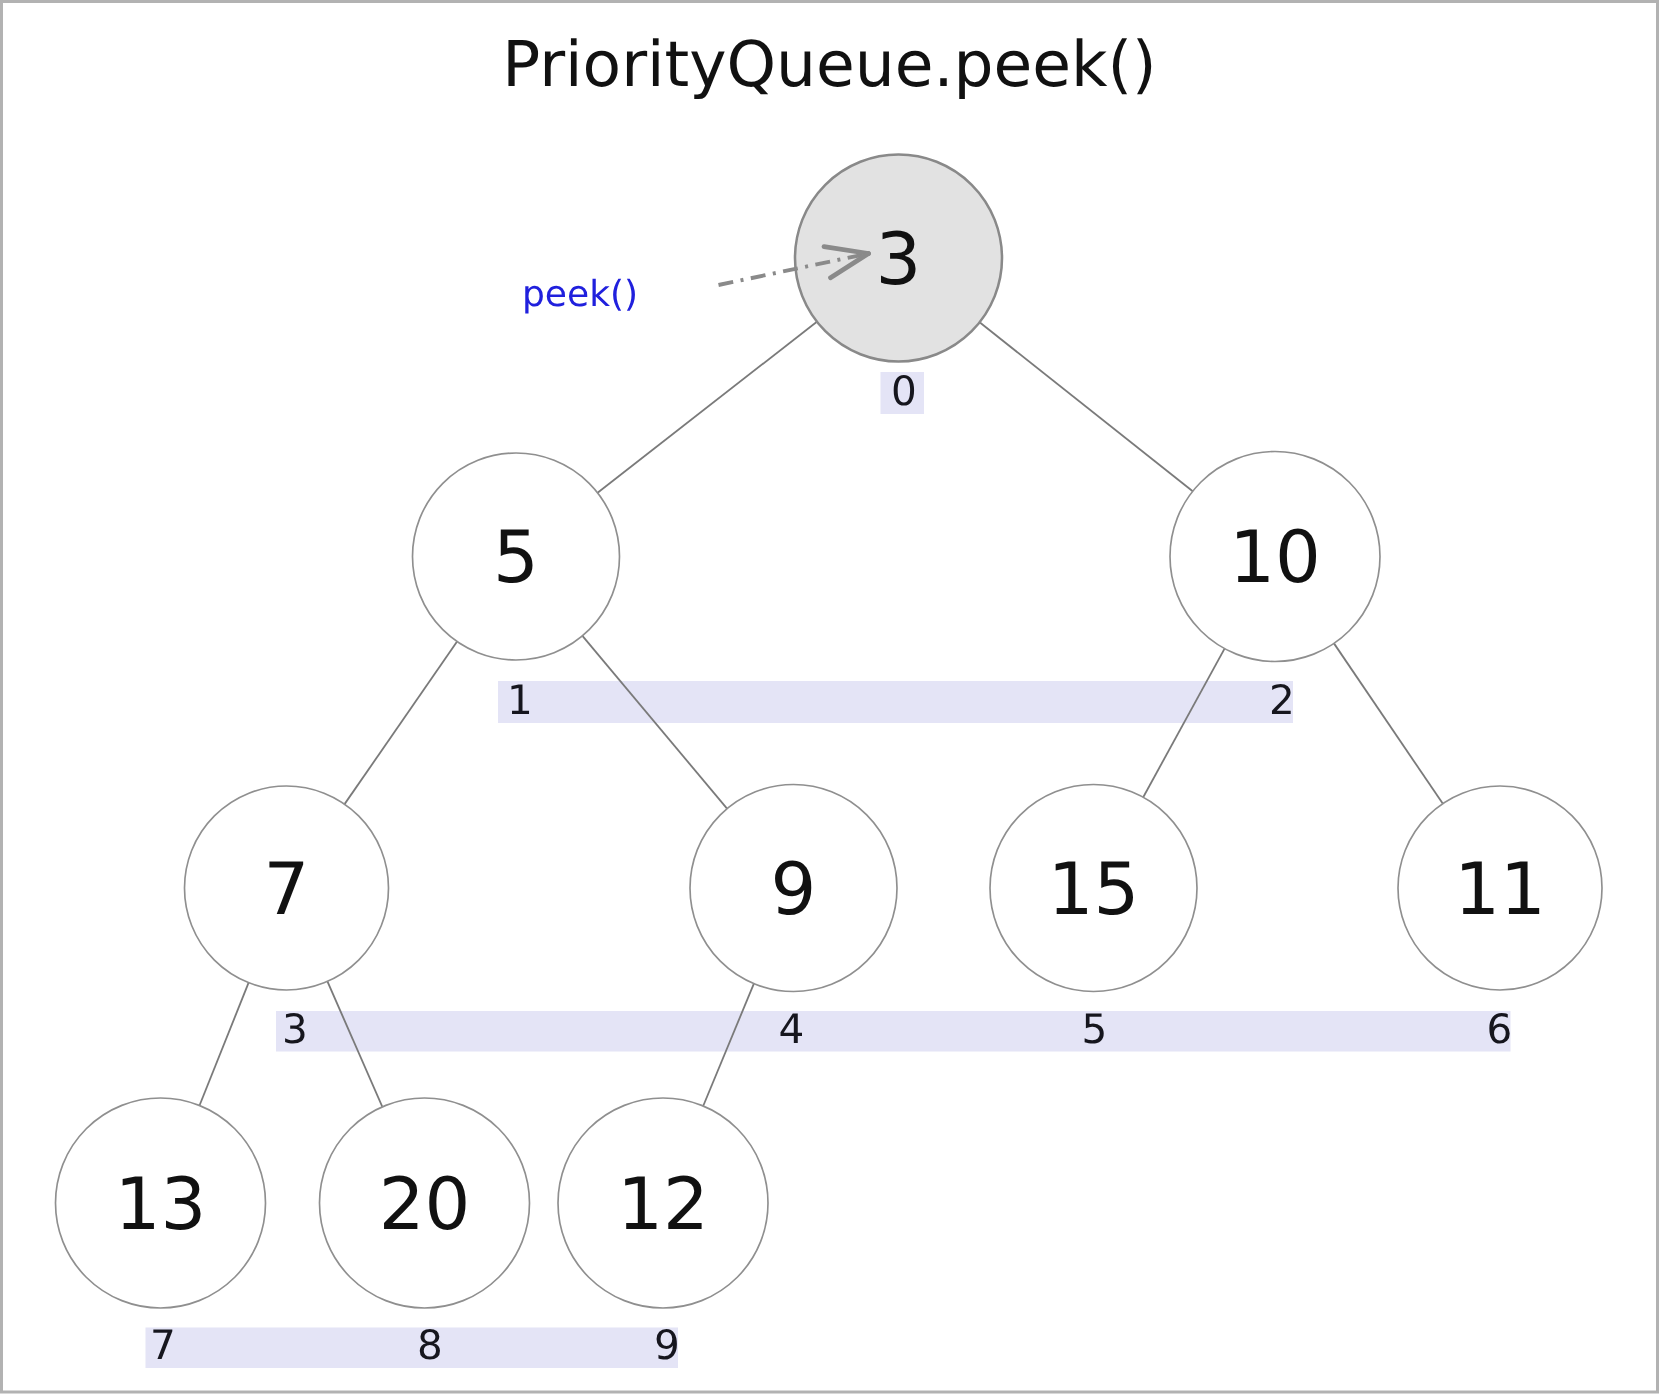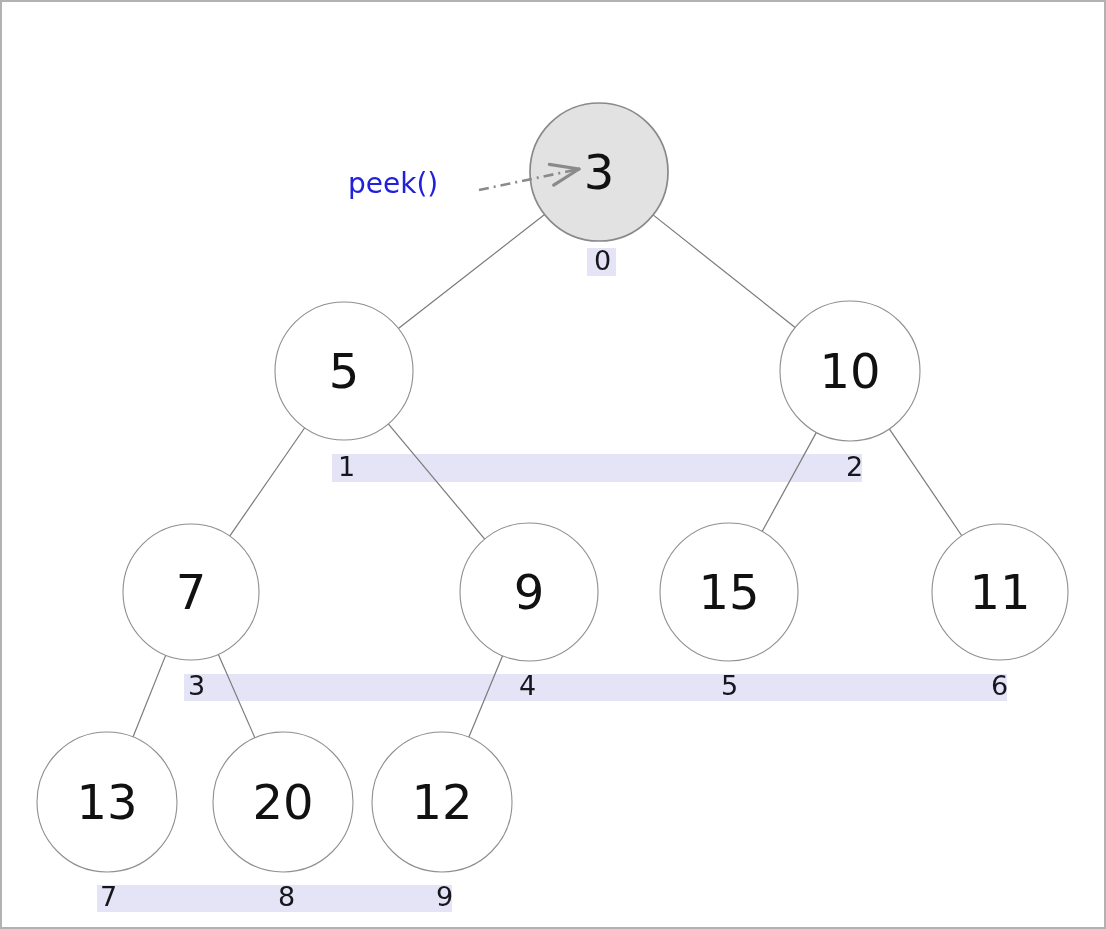--- a/index.html
+++ b/index.html
@@ -27,22 +27,22 @@
     width: 100%;
     text-align: center;
     font-size: 42px;
     line-height: 1.15;
     color: #111111;
     letter-spacing: 0px;
   }
   .peek-label {
     position: absolute;
     left: 346px;
-    top: 164px;
-    font-size: 28px;
+    top: 176px;
+    font-size: 24px;
     line-height: 36px;
     white-space: nowrap;
   }
   svg#diagram {
     position: absolute;
     left: 0; top: 0;
     width: 1106px;
     height: 929px;
   }
   svg text {
@@ -53,20 +53,21 @@
     text-anchor: middle;
   }
   svg text.index-label {
     font-size: 27px;
   }
 </style>
 </head>
 <body>
 
 <div class="frame" style="border-color: rgb(178, 178, 178);">
+  <div class="figure-title" style="color: rgb(17, 17, 17);">PriorityQueue.peek()</div>
 
   <svg id="diagram" viewBox="0 0 1106 929" xmlns="http://www.w3.org/2000/svg">
       <rect x="585" y="246" width="29" height="28" fill="#e4e4f6"></rect>
       <text x="592" y="268" class="index-label" fill="#16161e">0</text>
       <rect x="330" y="452" width="530" height="28" fill="#e4e4f6"></rect>
       <text x="336" y="474" class="index-label" fill="#16161e">1</text>
       <text x="844" y="474" class="index-label" fill="#16161e">2</text>
       <rect x="182" y="672" width="823" height="27" fill="#e4e4f6"></rect>
       <text x="186" y="693" class="index-label" fill="#16161e">3</text>
       <text x="517" y="693" class="index-label" fill="#16161e">4</text>

